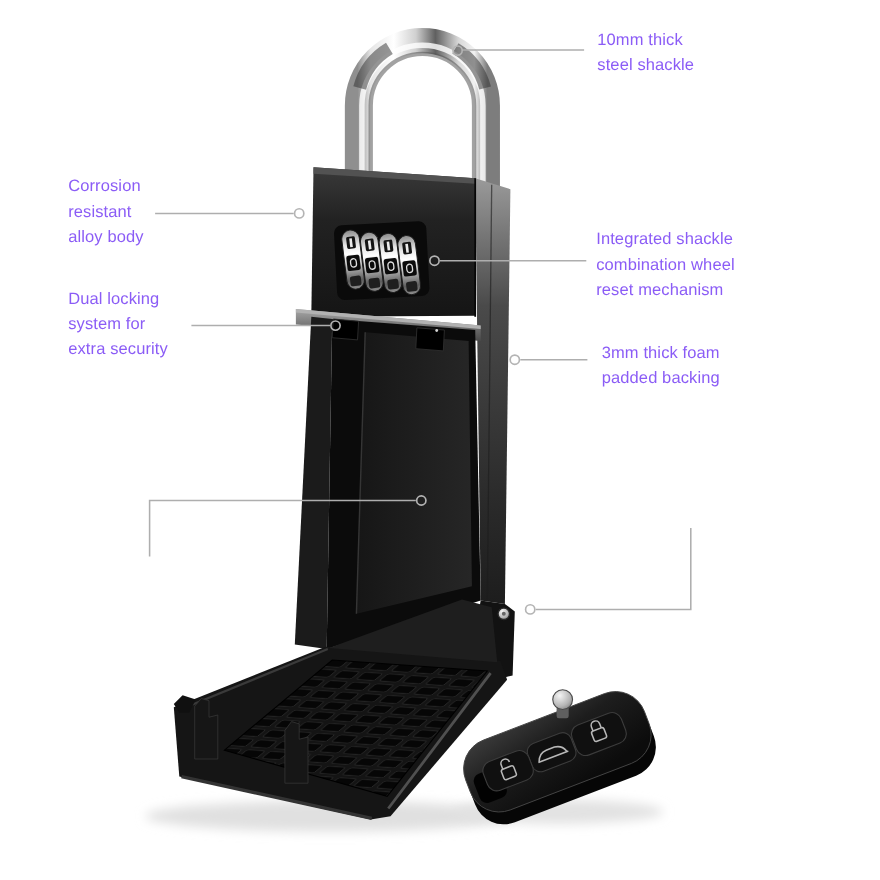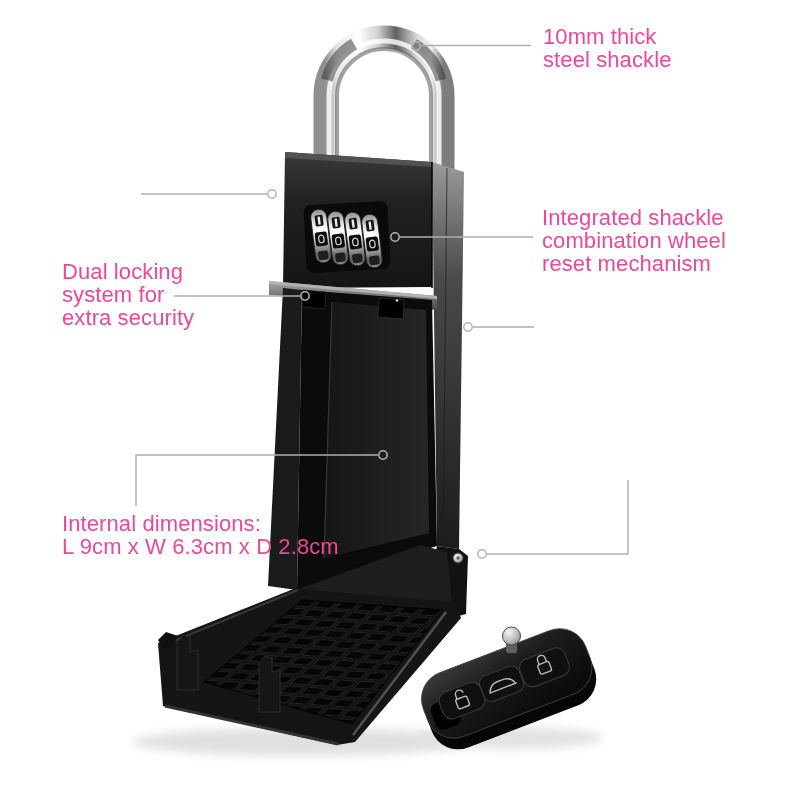--- a/index.html
+++ b/index.html
@@ -2,21 +2,21 @@
 <html><head>
 <meta charset="utf-8">
 <style>
   html,body{margin:0;padding:0;background:#ffffff;}
   .canvas{
     position:relative;width:800px;height:800px;background:#ffffff;overflow:hidden;
     font-family:"Liberation Sans", sans-serif;
   }
   .callout{
     position:absolute;
-    font-size:22px;line-height:23px;color:#ec4899;
+    font-size:15px;line-height:23px;color:#8b5cf6;
     white-space:pre-line;letter-spacing:0.1px;
   }
   svg{position:absolute;left:0;top:0;}
 </style>
 </head>
 <body>
 
 <div class="canvas">
 
   <svg width="800" height="800" viewBox="0 0 800 800">
@@ -209,21 +209,24 @@
       <circle cx="395" cy="237" r="4.2"></circle>
       <circle cx="305" cy="296" r="4.2"></circle>
       <circle cx="468" cy="327" r="4.2"></circle>
       <circle cx="482" cy="554" r="4.2"></circle>
       <circle cx="383" cy="455" r="4.2"></circle>
     </g>
   </svg>
 
   <div class="callout" style="left:543px;top:25px">10mm thick
 steel shackle</div>
+  <div class="callout" style="left:62px;top:158px">Corrosion
+resistant
+alloy body</div>
   <div class="callout" style="left:542px;top:206px">Integrated shackle
 combination wheel
 reset mechanism</div>
   <div class="callout" style="left:62px;top:260px">Dual locking
 system for
 extra security</div>
-  <div class="callout" style="left:62px;top:512px">Internal dimensions:
-L 9cm x W 6.3cm x D 2.8cm</div>
+  <div class="callout" style="left:547px;top:309px">3mm thick foam
+padded backing</div>
 </div>
 
 </body></html>

